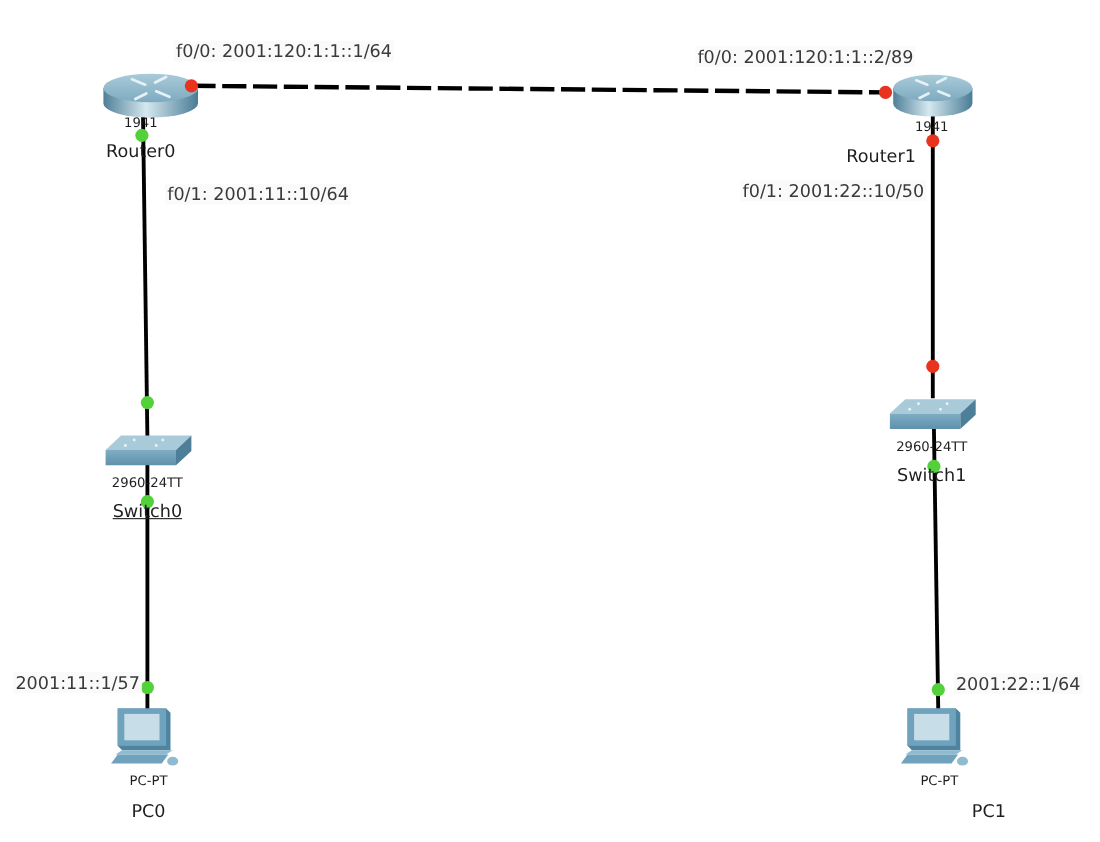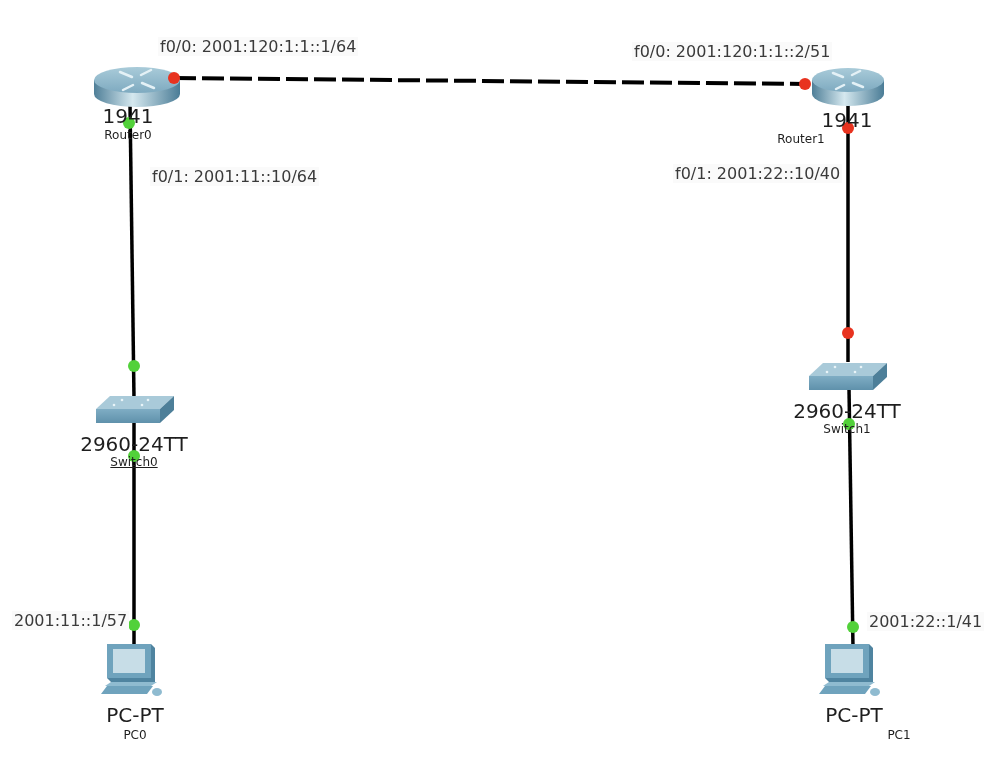--- a/index.html
+++ b/index.html
@@ -1,22 +1,22 @@
 <!DOCTYPE html>
 <html><head>
   <meta charset="utf-8">
   <style>
     html, body { margin: 0; padding: 0; background: #ffffff; }
     body { width: 1000px; height: 765px; position: relative; overflow: hidden;
            font-family: "DejaVu Sans", sans-serif; }
     #canvas { position: absolute; left: 0; top: 0; width: 1000px; height: 765px; }
     .lbl { position: absolute; font-family: "DejaVu Sans", sans-serif; white-space: nowrap; }
     .addr { font-size: 16px; color: #3a3a3a; background: #fafafa; padding: 0 2px; }
-    .dev-model { font-size: 20px; color: #1e1e1e; text-align: center; }
-    .dev-name  { font-size: 12px; color: #1e1e1e; text-align: center; }
+    .dev-model { font-size: 12px; color: #1e1e1e; text-align: center; }
+    .dev-name  { font-size: 16px; color: #1e1e1e; text-align: center; }
   </style>
 </head>
 <body>
 
 <svg id="canvas" width="1000" height="765" viewBox="0 0 1000 765">
   <defs>
     <linearGradient id="rtrSide" x1="0" y1="0" x2="1" y2="0">
       <stop offset="0" stop-color="#4f7f98"></stop>
       <stop offset="0.45" stop-color="#d5e8ef"></stop>
       <stop offset="1" stop-color="#4a7c96"></stop>
@@ -107,25 +107,25 @@
   <circle cx="134" cy="366" r="6" fill="#52d13a"></circle>
   <circle cx="134" cy="456" r="6" fill="#52d13a"></circle>
   <circle cx="134" cy="625" r="6" fill="#52d13a"></circle>
   <circle cx="848" cy="128" r="6" fill="#e8331f"></circle>
   <circle cx="848" cy="333" r="6" fill="#e8331f"></circle>
   <circle cx="849" cy="424" r="6" fill="#52d13a"></circle>
   <circle cx="853" cy="627" r="6" fill="#52d13a"></circle>
 </svg>
 
 <div class="lbl addr" style="left:158px; top:37px;">f0/0: 2001:120:1:1::1/64</div>
-<div class="lbl addr" style="left:632px; top:42px;">f0/0: 2001:120:1:1::2/51</div>
+<div class="lbl addr" style="left:632px; top:42px;">f0/0: 2001:120:1:1::2/89</div>
 <div class="lbl addr" style="left:150px; top:167px;text-align:center;">f0/1: 2001:11::10/64</div>
-<div class="lbl addr" style="left:673px; top:164px;">f0/1: 2001:22::10/40</div>
+<div class="lbl addr" style="left:673px; top:164px;">f0/1: 2001:22::10/50</div>
 <div class="lbl addr" style="left:12px; top:611px;">2001:11::1/57</div>
-<div class="lbl addr" style="left:867px; top:612px;">2001:22::1/41</div>
+<div class="lbl addr" style="left:867px; top:612px;">2001:22::1/64</div>
 
 <div class="lbl dev-model" style="left:88px; top:104px; width:80px;">1941</div>
 <div class="lbl dev-name" style="left:78px; top:128px; width:100px;">Router0</div>
 <div class="lbl dev-model" style="left:807px; top:108px; width:80px;">1941</div>
 <div class="lbl dev-name" style="left:751px; top:132px; width:100px;">Router1</div>
 
 <div class="lbl dev-model" style="left:74px; top:432px; width:120px;">2960-24TT</div>
 <div class="lbl dev-name" style="left:74px; top:455px; width:120px;text-decoration:underline;">Switch0</div>
 <div class="lbl dev-model" style="left:787px; top:399px; width:120px;">2960-24TT</div>
 <div class="lbl dev-name" style="left:787px; top:422px; width:120px;">Switch1</div>

